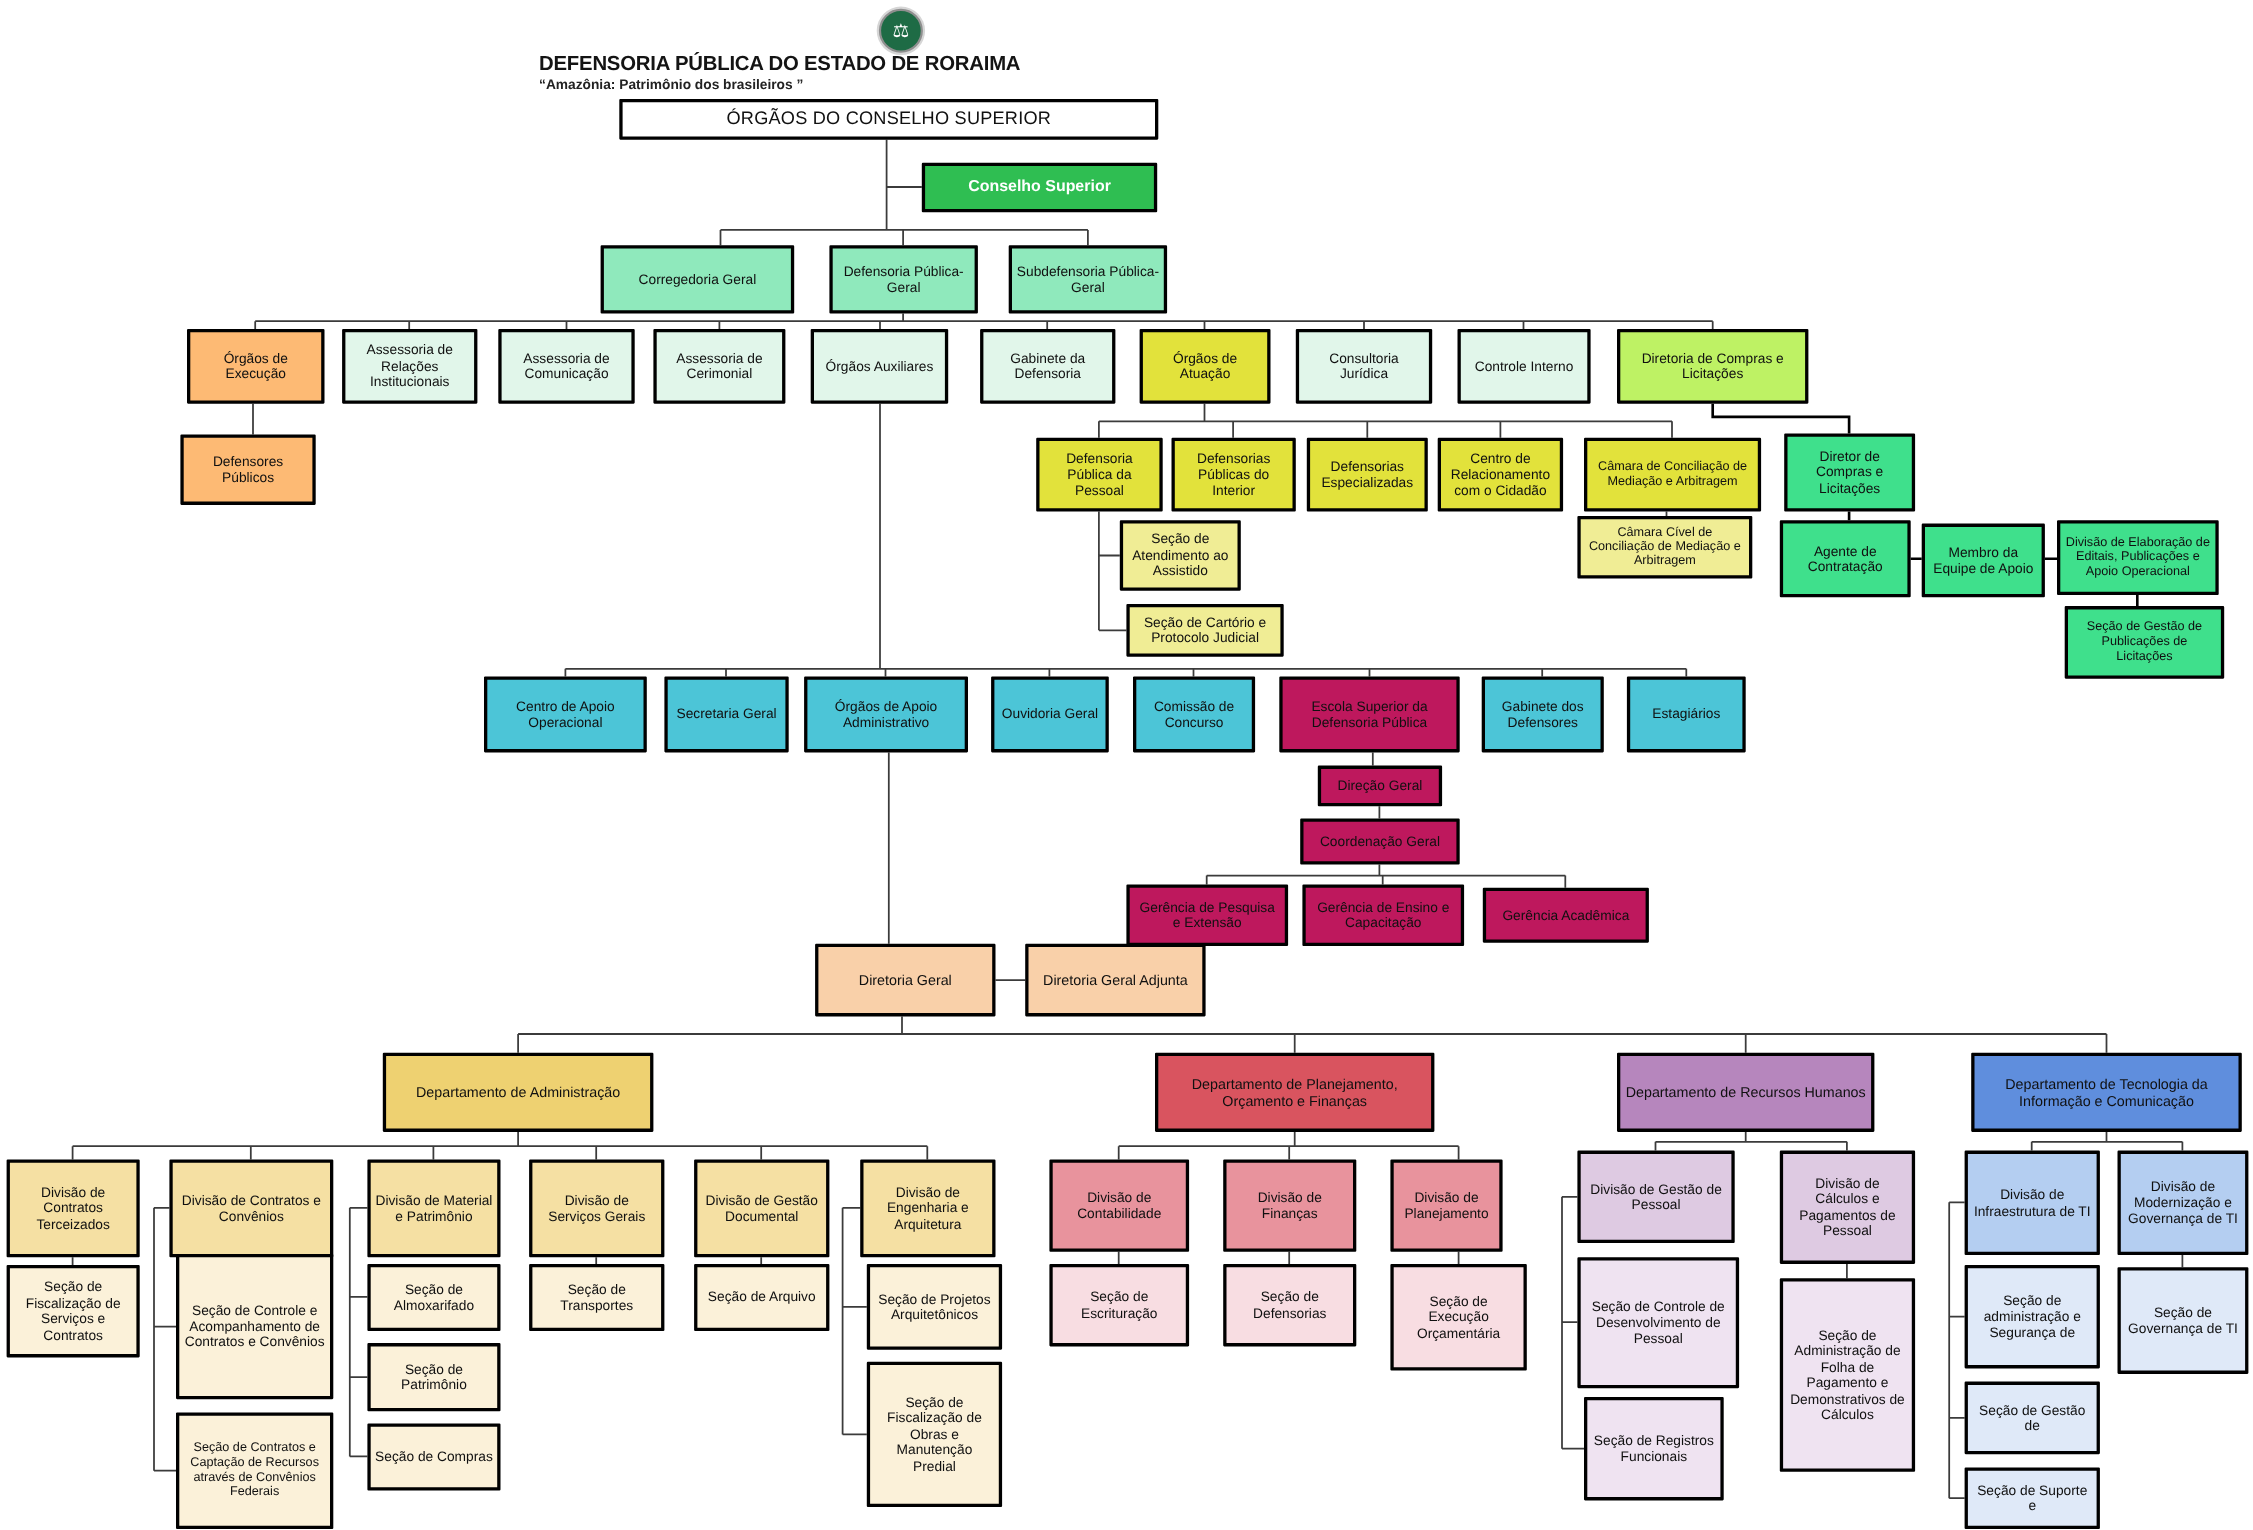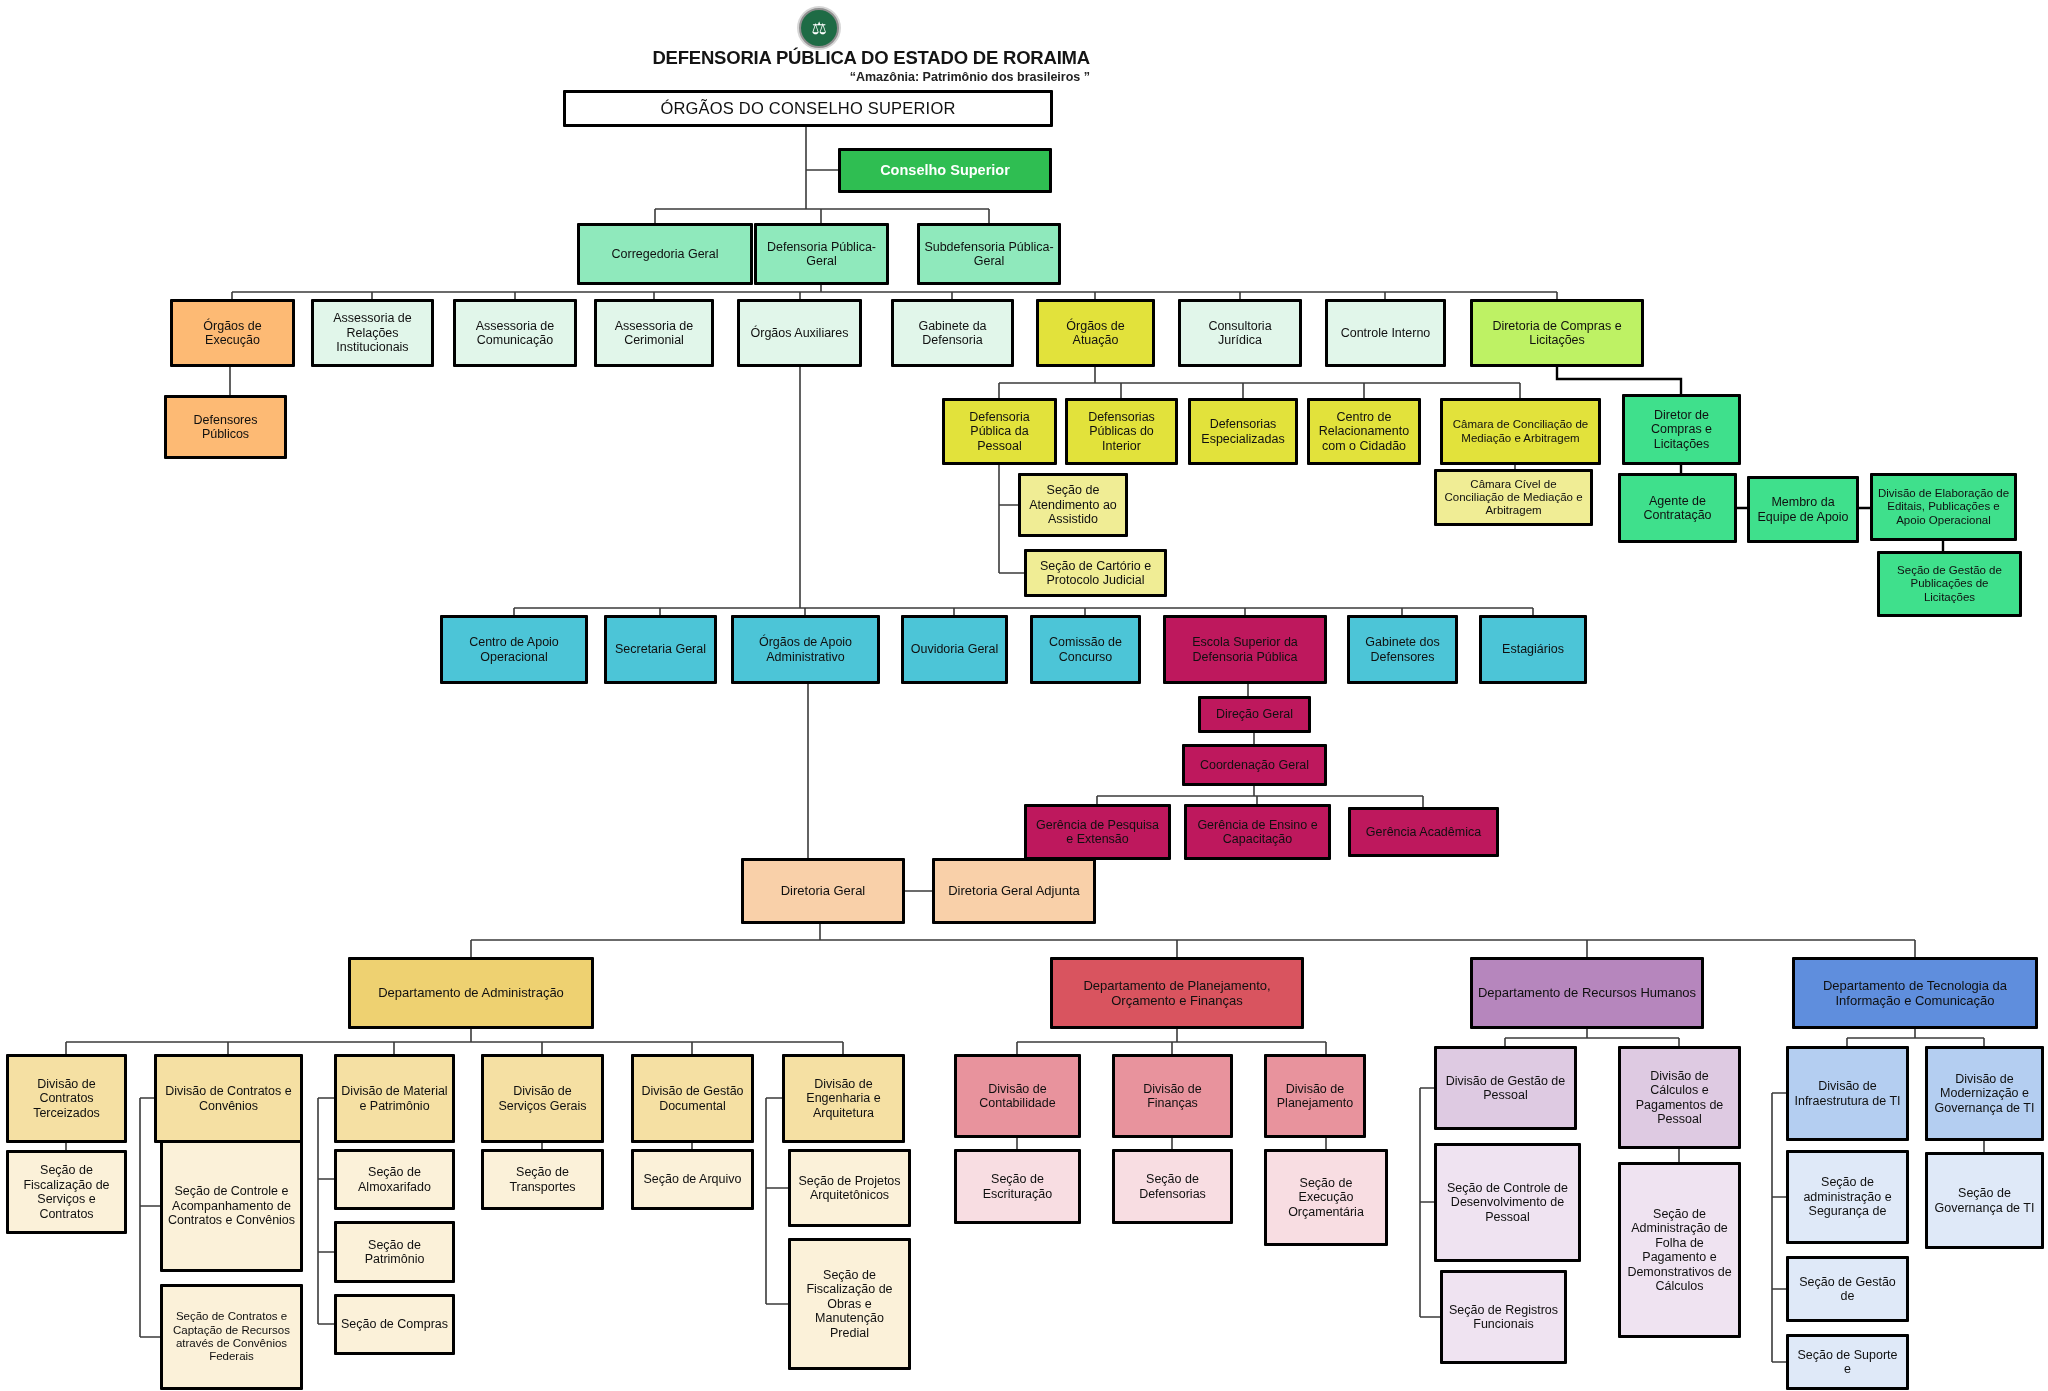--- a/index.html
+++ b/index.html
@@ -1,18 +1,18 @@
 <!DOCTYPE html>
 <html><head>
 <meta charset="utf-8">
 <style>
   html,body{margin:0;padding:0}
   body{width:2048px;height:1391px;position:relative;overflow:hidden;background:#fff;
        font-family:"Liberation Sans",sans-serif;color:#101010}
-  .hdr{position:absolute;text-align:right}
+  .hdr{position:absolute;text-align:left}
   .logo{position:absolute;width:36px;height:36px;border-radius:50%;background:#1e6b45;
         border:2px solid #8f8f8f;box-shadow:0 0 0 2px #d6d6d6;display:flex;align-items:center;
         justify-content:center;color:#fff;font-size:17px}
   .title{font-weight:700;font-size:18.5px;letter-spacing:-.2px;color:#141414}
   .motto{font-weight:700;font-size:12.5px;color:#222}
   .nd{position:absolute;box-sizing:border-box;border:3px solid #000;display:flex;align-items:center;
       justify-content:center;text-align:center;padding:2px 4px;font-size:12.5px;line-height:1.16;
       background:#fff;border-radius:1px;color:#101010}
   .fs11{font-size:11.5px}
   .fs13{font-size:13px}
@@ -65,21 +65,21 @@
 
 <div class="logo" style="left:799px;top:8px">
     <span>⚖</span>
   </div>
 <div class="hdr title" style="left:490px;top:47px;width:600px">DEFENSORIA PÚBLICA DO ESTADO DE RORAIMA</div>
 <div class="hdr motto" style="left:490px;top:70px;width:600px">“Amazônia: Patrimônio dos brasileiros ”</div>
 
 <div class="nd banner" style="left:563px;top:90px;width:490px;height:37px">ÓRGÃOS DO CONSELHO SUPERIOR</div>
 <div class="nd c-green" style="left:838px;top:148px;width:214px;height:45px">Conselho Superior</div>
 
-<div class="nd c-mintgreen" style="left:577px;top:223px;width:176px;height:62px">Corregedoria Geral</div>
+<div class="nd c-mintgreen" style="left:546px;top:223px;width:176px;height:62px">Corregedoria Geral</div>
 <div class="nd c-mintgreen" style="left:754px;top:223px;width:135px;height:62px">Defensoria Pública-Geral</div>
 <div class="nd c-mintgreen" style="left:917px;top:223px;width:144px;height:62px">Subdefensoria Pública-Geral</div>
 
 <div class="nd c-olive" style="left:170px;top:299px;width:125px;height:68px">Órgãos de Execução</div>
 <div class="nd c-palemint" style="left:311px;top:299px;width:123px;height:68px">Assessoria de Relações Institucionais</div>
 <div class="nd c-palemint" style="left:453px;top:299px;width:124px;height:68px">Assessoria de Comunicação</div>
 <div class="nd c-palemint" style="left:594px;top:299px;width:120px;height:68px">Assessoria de Cerimonial</div>
 <div class="nd c-palemint" style="left:737px;top:299px;width:125px;height:68px">Órgãos Auxiliares</div>
 <div class="nd c-palemint" style="left:891px;top:299px;width:123px;height:68px">Gabinete da Defensoria</div>
 <div class="nd c-yellow" style="left:1036px;top:299px;width:119px;height:68px">Órgãos de Atuação</div>

